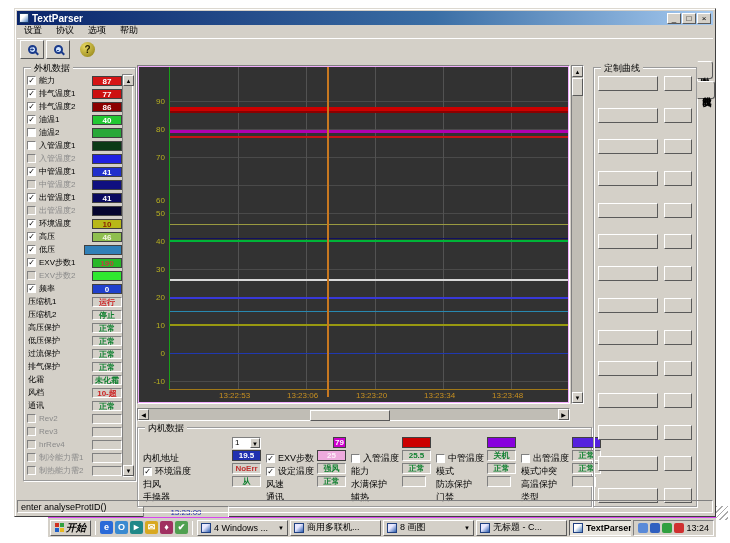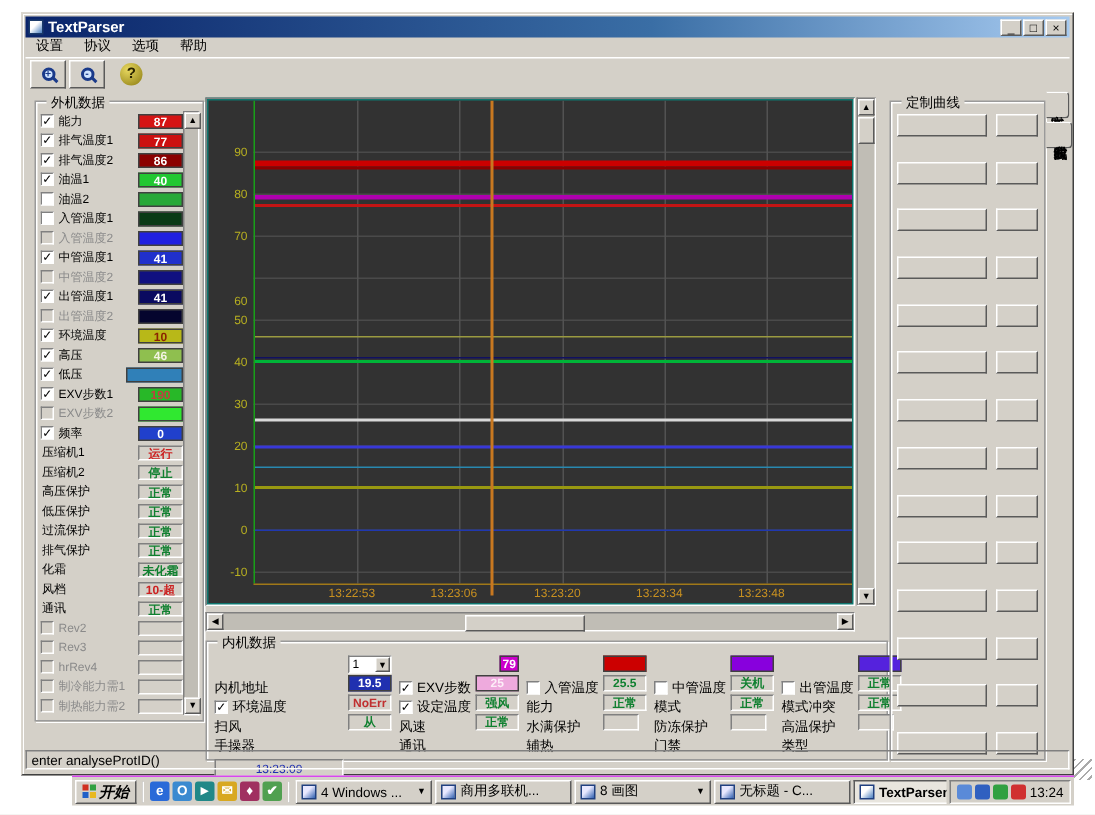--- a/index.html
+++ b/index.html
@@ -40,21 +40,21 @@
   .cb.disabled { background:#d4d0c8; }
   .lp-label { flex:1; font-size:8px; white-space:nowrap; overflow:hidden; color:#000; }
   .lp-label.disabled { color:#8a8a8a; }
   .lp-label.nocb { padding-left:1px; }
   .badge { flex:0 0 30px; width:30px; height:10px; font-size:8px; font-weight:bold; line-height:9px; text-align:center; border:1px solid #404040; overflow:hidden; }
   .badge.inset { background:#d4d0c8; border:1px solid; border-color:#808080 #fff #fff #808080; }
   .lp-scroll { position:absolute; right:2px; top:6px; width:11px; bottom:3px; background:#c0bdb5; }
   .scr-btn { position:absolute; left:0; width:11px; height:11px; font-size:6px; line-height:10px; text-align:center; color:#000; }
 
   
-  #chartwrap { position:absolute; left:120px; top:4px; width:433px; height:339px; border:1px solid; border-color:#808080 #fff #fff #808080; background:#0f766e; }
+  #chartwrap { position:absolute; left:120px; top:4px; width:433px; height:339px; border:1px solid; border-color:#808080 #fff #fff #808080; background:#f0abfc; }
   #plot { position:absolute; left:1px; top:1px; width:429px; height:335px; background:#323232; overflow:hidden; }
   .gridh { position:absolute; height:1px; background:#4a4a4a; }
   .gridv { position:absolute; width:1px; background:#525252; top:0; }
   .yaxis { position:absolute; width:1px; background:#18a018; top:0; }
   .ylab { position:absolute; width:24px; text-align:right; font-size:8px; color:#b8b020; }
   .xlab { position:absolute; font-size:8px; color:#c89020; }
   .series-line { position:absolute; }
   .baseline { position:absolute; height:1px; background:#a07818; }
   .cursorline { position:absolute; width:2px; background:#c87820; top:0; }
   #vscroll { position:absolute; left:554px; top:4px; width:13px; height:339px; background:#c0bdb5; }

